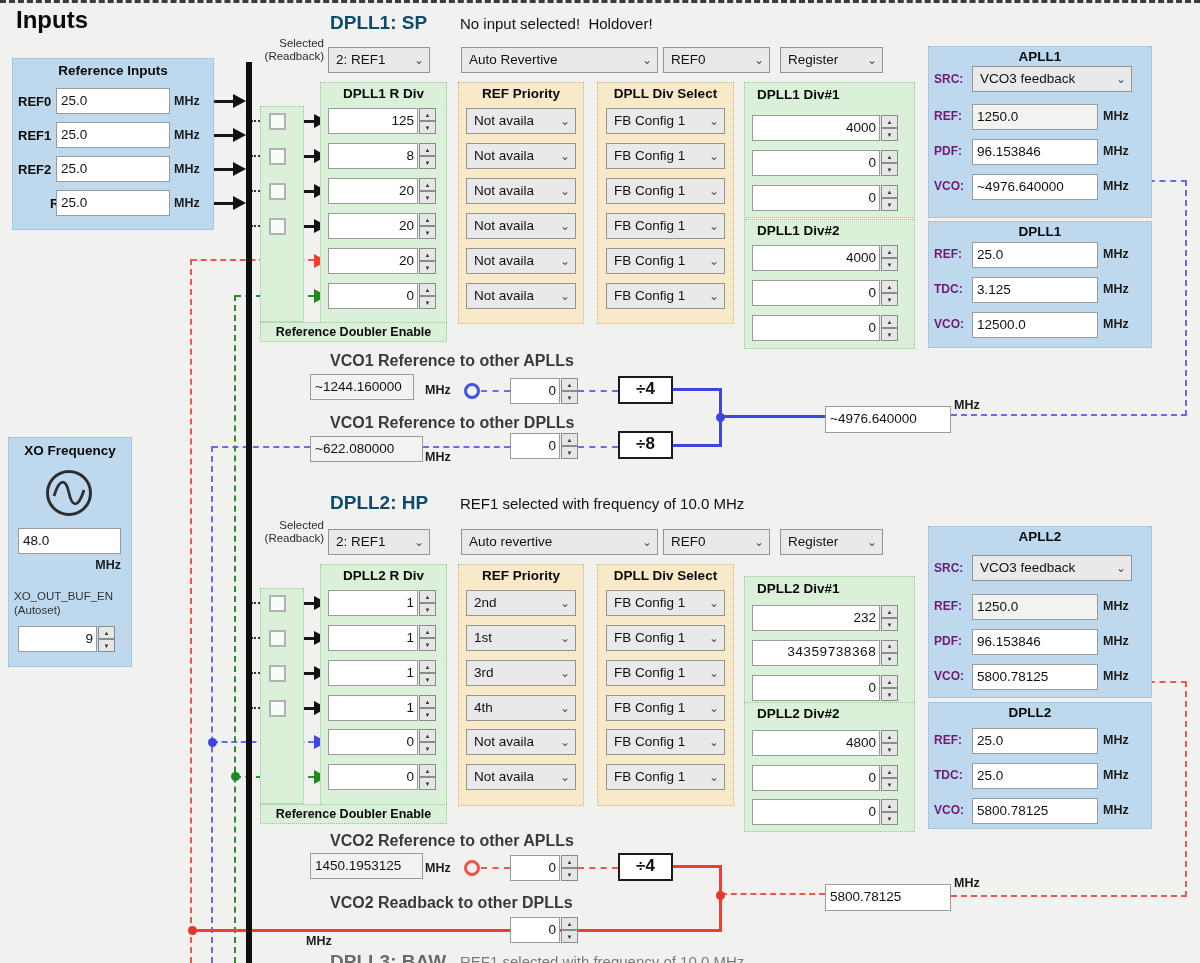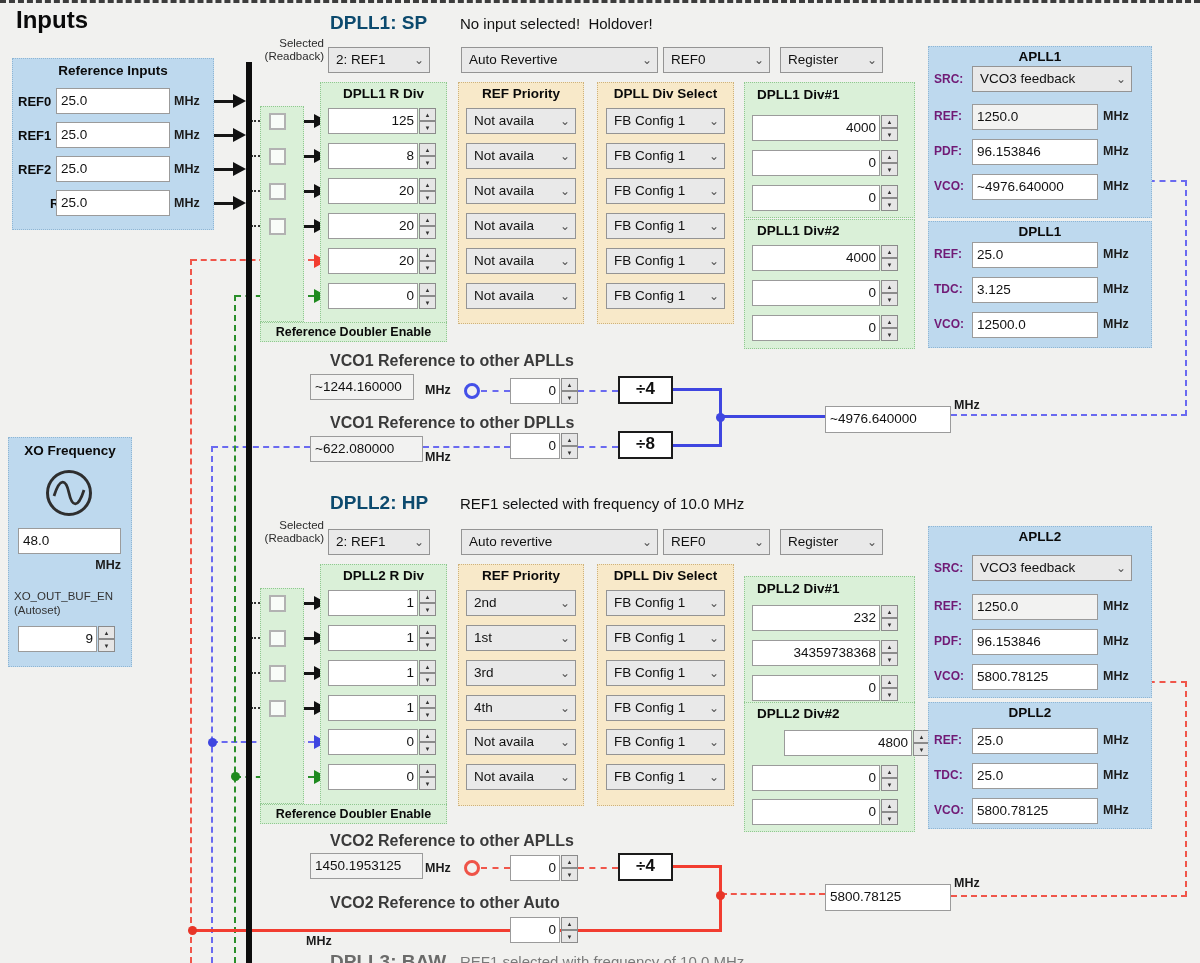--- a/index.html
+++ b/index.html
@@ -437,38 +437,38 @@
 
   <div class="panel-green" style="left:744px;top:576px;width:171px;height:134px;"></div>
   <div class="phdr" style="left:757px;top:581px;text-align:left;">DPLL2 Div#1</div>
   <div class="spin" style="left:752px;top:605px;width:146px;">
       <div class="sf">232</div>
       <div class="spinbtns">
         <div class="spinbtn">▲</div>
         <div class="spinbtn">▼</div>
       </div>
     </div>
-  <div class="spin" style="left:752px;top:640px;width:146px;">
+  <div class="spin" style="left:752px;top:640px;width:146px;font-family:Liberation Mono, monospace;">
       <div class="sf">34359738368</div>
       <div class="spinbtns">
         <div class="spinbtn">▲</div>
         <div class="spinbtn">▼</div>
       </div>
     </div>
   <div class="spin" style="left:752px;top:675px;width:146px;">
       <div class="sf">0</div>
       <div class="spinbtns">
         <div class="spinbtn">▲</div>
         <div class="spinbtn">▼</div>
       </div>
     </div>
 
   <div class="panel-green" style="left:744px;top:702px;width:171px;height:130px;"></div>
   <div class="phdr" style="left:757px;top:706px;text-align:left;">DPLL2 Div#2</div>
-  <div class="spin" style="left:784px;top:730px;width:146px;">
+  <div class="spin" style="left:752px;top:730px;width:146px;">
       <div class="sf">4800</div>
       <div class="spinbtns">
         <div class="spinbtn">▲</div>
         <div class="spinbtn">▼</div>
       </div>
     </div>
   <div class="spin" style="left:752px;top:765px;width:146px;">
       <div class="sf">0</div>
       <div class="spinbtns">
         <div class="spinbtn">▲</div>
@@ -514,21 +514,21 @@
   <div class="t mhz" style="left:425px;top:861px;">MHz</div>
   <div class="ring r" style="left:464px;top:860px;"></div>
   <div class="spin" style="left:510px;top:855px;width:68px;">
       <div class="sf">0</div>
       <div class="spinbtns">
         <div class="spinbtn">▲</div>
         <div class="spinbtn">▼</div>
       </div>
     </div>
   <div class="divbox" style="left:618px;top:853px;width:55px;height:28px;">÷4</div>
-  <div class="t vco-title" style="left:330px;top:894px;">VCO2 Reference to other Auto</div>
+  <div class="t vco-title" style="left:330px;top:894px;">VCO2 Readback to other DPLLs</div>
   <div class="spin" style="left:510px;top:917px;width:68px;">
       <div class="sf">0</div>
       <div class="spinbtns">
         <div class="spinbtn">▲</div>
         <div class="spinbtn">▼</div>
       </div>
     </div>
   <div class="t mhz" style="left:306px;top:934px;">MHz</div>
   <div class="field" style="left:825px;top:884px;width:126px;height:27px;">5800.78125</div>
   <div class="t mhz" style="left:954px;top:876px;">MHz</div>

